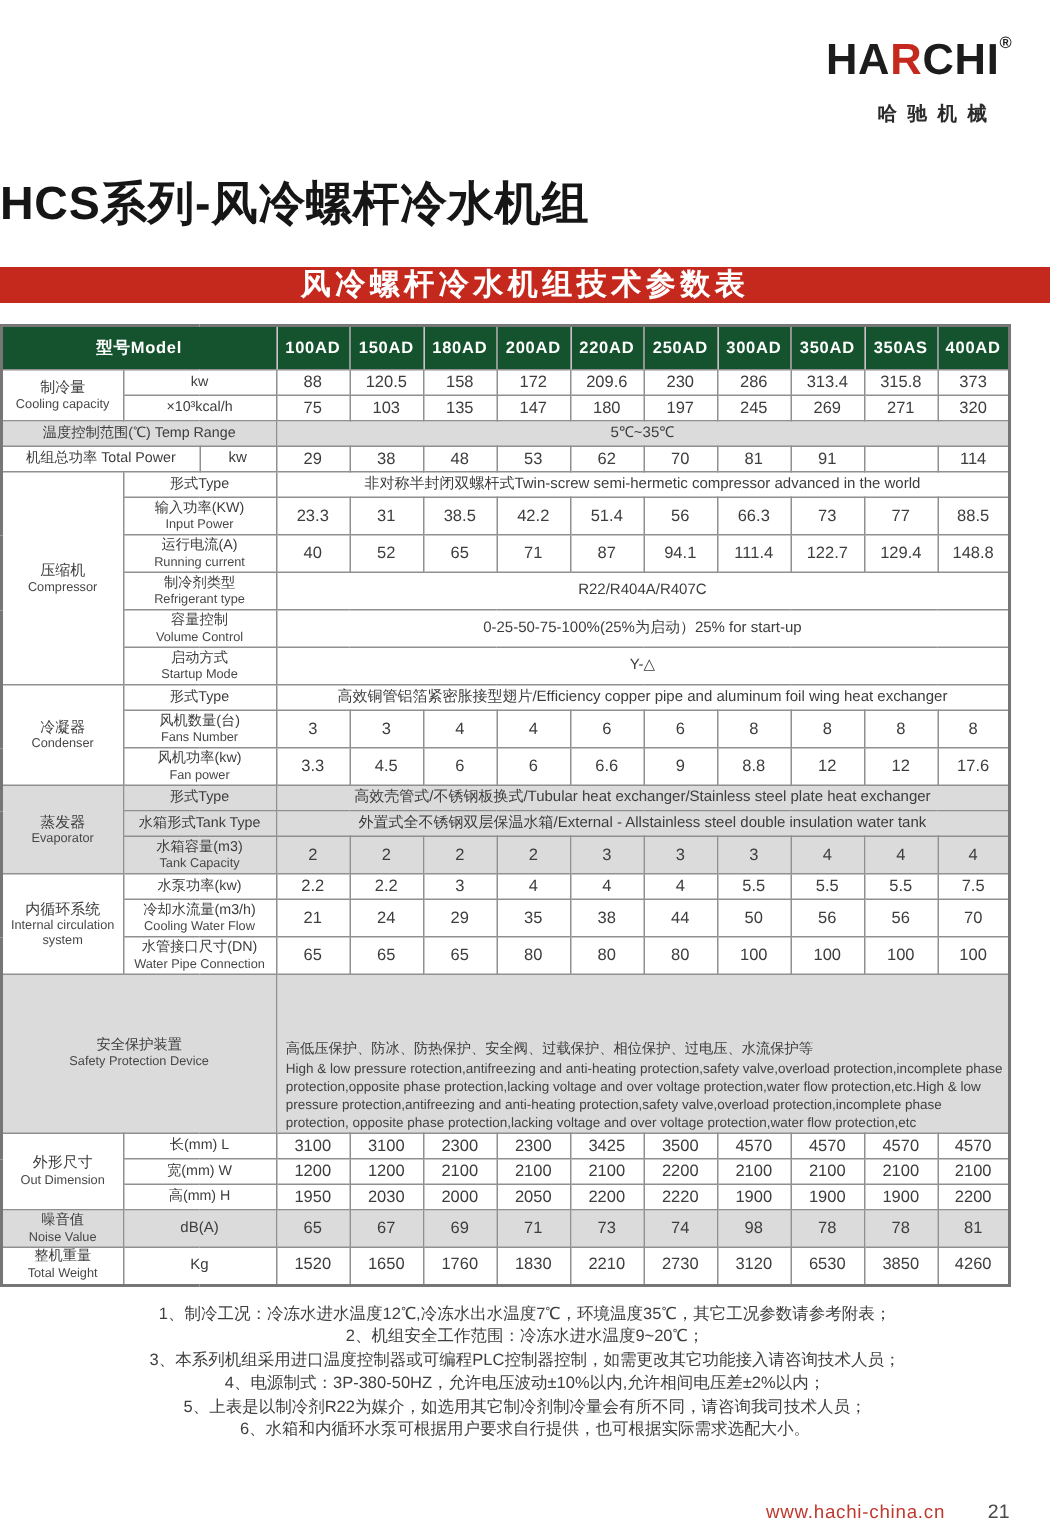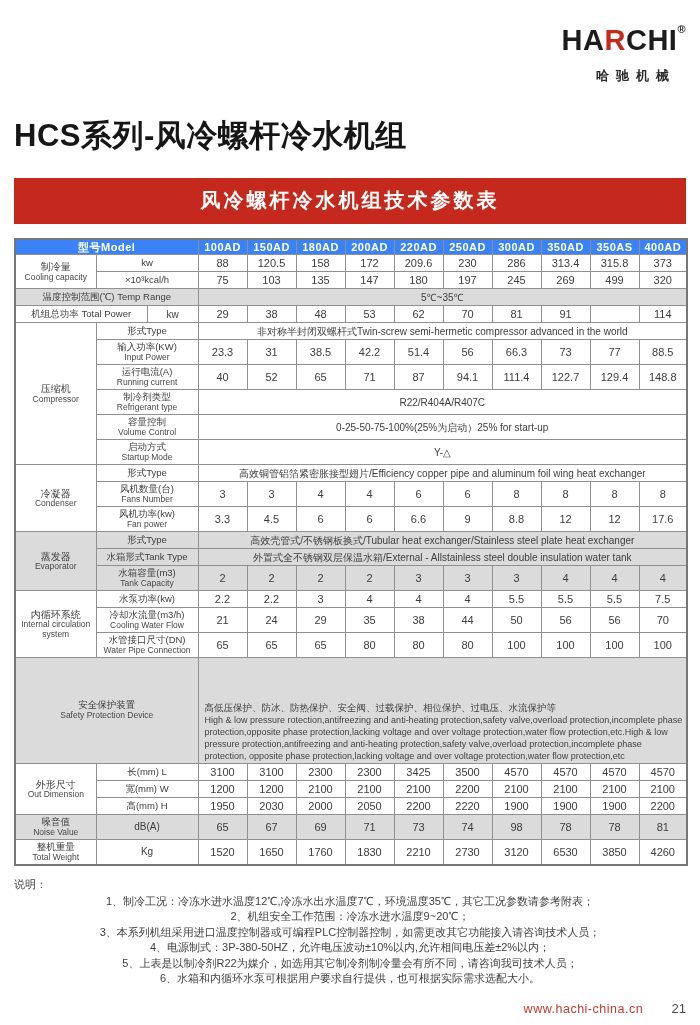--- a/index.html
+++ b/index.html
@@ -1,40 +1,40 @@
 <!DOCTYPE html>
 <html><head>
 <meta charset="utf-8">
 <style>
   * { margin:0; padding:0; box-sizing:border-box; }
   html,body { background:#ffffff; }
   body { font-family:"Liberation Sans", sans-serif; color:#3d3d3d; }
   .page { position:relative; width:700px; height:1025px; background:#fff; overflow:hidden; }
-  .content { padding:0 14px; }
-
-  
-  .logo { position:absolute; top:26px; right:14px; text-align:right; }
+  .content { padding:0 0; }
+
+  
+  .logo { position:absolute; top:26px; right:25px; text-align:right; }
   .logo-row { font-weight:800; font-size:29px; letter-spacing:0.5px; color:#1c1c1c; line-height:1; white-space:nowrap; }
   .logo-row .red { color:#c5281c; }
   .logo-row .reg { font-size:11px; vertical-align:top; position:relative; top:-2px; font-weight:700; }
   .logo-cn { margin-top:12px; font-size:13px; font-weight:700; color:#2b2b2b; letter-spacing:7px; padding-right:10px; }
 
   
   .title-block { padding-top:118px; }
   .title-block h1 { font-size:31px; font-weight:600; color:#161616; letter-spacing:0.5px; line-height:1.15; }
   .subtitle { margin-top:4px; font-size:13px; color:#3a3a3a; }
 
   
-  .banner { margin-top:24px; height:46px; background:#c5281c; display:flex; align-items:center; justify-content:center; }
+  .banner { margin-top:24px; height:24px; background:#c5281c; display:flex; align-items:center; justify-content:center; }
   .banner span { color:#ffffff; font-size:20px; font-weight:700; letter-spacing:3px; }
 
   
   table.spec { margin-top:14px; width:672px; border-collapse:collapse; table-layout:fixed; border:2px solid #767676; }
   table.spec td, table.spec th { border:1px solid #909090; text-align:center; vertical-align:middle; padding:1px 2px; line-height:1.15; overflow:hidden; }
-  table.spec thead th { background:#3b82f6; color:#ffffff; font-size:11px; font-weight:700; height:16px; letter-spacing:0.5px; }
+  table.spec thead th { background:#14532d; color:#ffffff; font-size:11px; font-weight:700; height:30px; letter-spacing:0.5px; }
   tr.h-s { height:17px; }
   tr.h-d { height:25px; }
   tr.tall { height:88px; }
   tr.shaded td { background:#dbdbdb; }
   .group-cell .g-cn { font-size:10px; font-weight:400; }
   .group-cell .g-en { font-size:8.5px; color:#474747; }
   .lbl-cn { font-size:9.5px; }
   .lbl-en { font-size:8.5px; color:#474747; }
   .unit-cell { font-size:10px; }
   .value-cell { font-size:11px; }
@@ -42,21 +42,21 @@
   .merged-cell.left { text-align:left; padding-left:6px; }
   .sp-cn { font-size:9.5px; text-align:left;margin-top:44px; }
   .sp-en { font-size:9px; text-align:left; line-height:12px; color:#424242; }
 
   
   .notes { margin-top:11px; font-size:11px; color:#3f3f3f; }
   .notes .notes-title { margin-bottom:2px; }
   .notes .note-line { line-height:15.5px;text-align:center; }
 
   
-  .footer { position:absolute; top:999px; right:14px; white-space:nowrap; }
+  .footer { position:absolute; top:999px; right:27px; white-space:nowrap; }
   .footer .url { color:#c0392f; font-size:12.5px; letter-spacing:0.5px; }
   .footer .pg { color:#4a4a4a; font-size:13px; margin-left:24px; }
 </style>
 </head>
 <body>
 
 <div class="page">
 
   <div class="logo">
     <div class="logo-row"><span>HA</span><span class="red">R</span><span>CHI</span><span class="reg">®</span></div>
@@ -128,21 +128,21 @@
               <div class="lbl-cn">×10³kcal/h</div>
             </td>
             <td class="value-cell">75</td>
             <td class="value-cell">103</td>
             <td class="value-cell">135</td>
             <td class="value-cell">147</td>
             <td class="value-cell">180</td>
             <td class="value-cell">197</td>
             <td class="value-cell">245</td>
             <td class="value-cell">269</td>
-            <td class="value-cell">499</td>
+            <td class="value-cell">271</td>
             <td class="value-cell">320</td>
           </tr>
           <tr class="h-s shaded">
             <td colspan="3">
               <div class="lbl-cn">温度控制范围(℃) Temp Range</div>
             </td>
             <td class="merged-cell" colspan="10">5℃~35℃</td>
           </tr>
           <tr class="h-s">
             <td colspan="2">
@@ -438,21 +438,20 @@
             <td class="value-cell">2730</td>
             <td class="value-cell">3120</td>
             <td class="value-cell">6530</td>
             <td class="value-cell">3850</td>
             <td class="value-cell">4260</td>
           </tr>
         </tbody>
     </table>
 
     <div class="notes">
-      <div class="notes-title">说明：</div>
       <div>
           <div class="note-line">1、制冷工况：冷冻水进水温度12℃,冷冻水出水温度7℃，环境温度35℃，其它工况参数请参考附表；</div>
           <div class="note-line">2、机组安全工作范围：冷冻水进水温度9~20℃；</div>
           <div class="note-line">3、本系列机组采用进口温度控制器或可编程PLC控制器控制，如需更改其它功能接入请咨询技术人员；</div>
           <div class="note-line">4、电源制式：3P-380-50HZ，允许电压波动±10%以内,允许相间电压差±2%以内；</div>
           <div class="note-line">5、上表是以制冷剂R22为媒介，如选用其它制冷剂制冷量会有所不同，请咨询我司技术人员；</div>
           <div class="note-line">6、水箱和内循环水泵可根据用户要求自行提供，也可根据实际需求选配大小。</div>
         </div>
     </div>
   </div>

